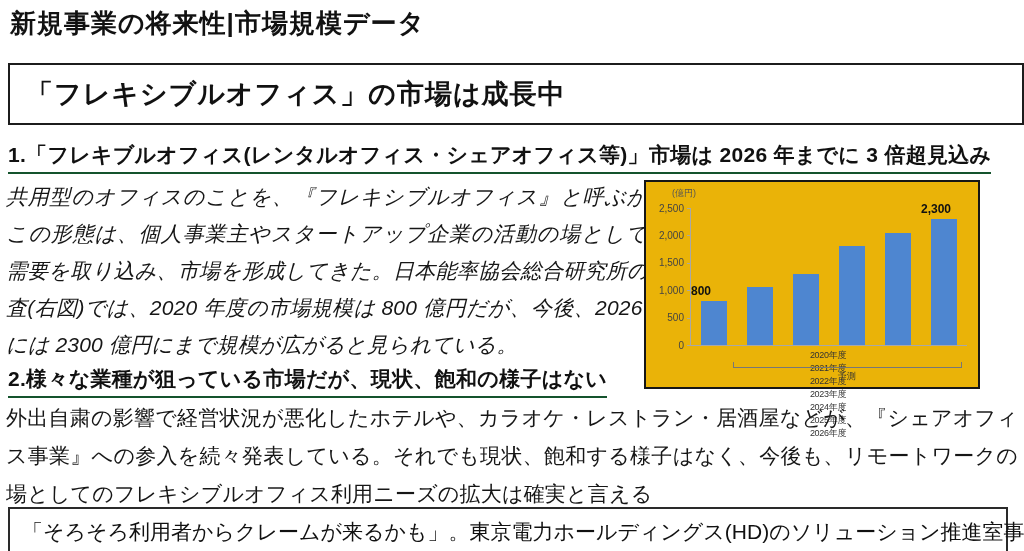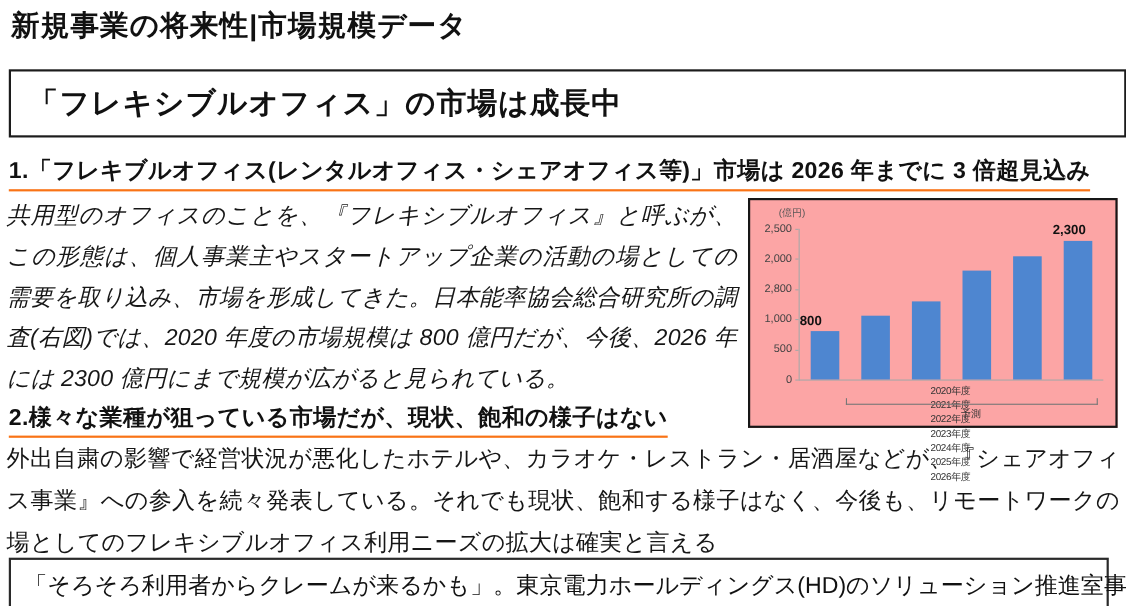--- a/index.html
+++ b/index.html
@@ -9,33 +9,33 @@
   }
   .page-title{
     position:absolute;left:10px;top:6px;font-size:26px;font-weight:bold;letter-spacing:1px;white-space:nowrap;
   }
   .headline-box{
     position:absolute;left:8px;top:63px;width:996px;height:58px;border:2px solid #1c1c1c;
     display:flex;align-items:center;padding-left:16px;font-size:27px;font-weight:bold;letter-spacing:1px;
     background:#fff;
   }
   .sec-heading{position:absolute;font-size:21px;font-weight:bold;white-space:nowrap;letter-spacing:.3px;}
-  .sec-heading .u{border-bottom:2px solid #f97316;padding-bottom:3px;display:inline-block;}
+  .sec-heading .u{border-bottom:2px solid #14532d;padding-bottom:3px;display:inline-block;}
   #sec1-heading{left:8px;top:141px;}
   #sec2-heading{left:8px;top:365px;}
   .body-text{position:absolute;font-size:21px;letter-spacing:.2px;text-align:justify;color:#161616;}
   #body1{left:6px;top:178px;width:664px;line-height:37px;font-style:italic;}
   #body2{left:6px;top:399px;width:1012px;line-height:38px;}
   .quote-box{
     position:absolute;left:8px;top:507px;width:972px;height:58px;border:2px solid #2a2a2a;
     padding:9px 12px 0 12px;font-size:21px;white-space:nowrap;background:#fff;
   }
   
   .chart-box{
-    position:absolute;left:680px;top:180px;width:332px;height:205px;border:2px solid #161616;background:#fca5a5;
+    position:absolute;left:644px;top:180px;width:332px;height:205px;border:2px solid #161616;background:#eab308;
   }
   .chart-unit{position:absolute;left:26px;top:5px;font-size:9px;color:#555;}
   .plot{
     position:absolute;left:44px;top:26px;width:276px;height:137px;
     border-left:1px solid #a8a8a8;border-bottom:1px solid #a8a8a8;
     display:flex;align-items:flex-end;
   }
   .ytick-label{position:absolute;left:0;width:38px;text-align:right;font-size:10px;color:#444;}
   .ytick-mark{position:absolute;left:41px;width:3px;height:1px;background:#a8a8a8;}
   .col{position:relative;flex:1;display:flex;justify-content:center;align-items:flex-end;height:100%;}
@@ -95,21 +95,21 @@
         <div class="xlabel">2024年度</div>
         <div class="xlabel">2025年度</div>
         <div class="xlabel">2026年度</div>
       </div>
     <div class="bracket" id="bracket" style="left: 87.4286px; width: 226.571px;"></div>
     <div class="forecast" id="forecast" style="left: 87.4286px; width: 226.571px;">予測</div>
   <div class="ytick-label" style="top: 20.5px;">2,500</div>
       <div class="ytick-mark" style="top: 26px;"></div>
       <div class="ytick-label" style="top: 47.9px;">2,000</div>
       <div class="ytick-mark" style="top: 53.4px;"></div>
-      <div class="ytick-label" style="top: 75.3px;">2,800</div>
+      <div class="ytick-label" style="top: 75.3px;">1,500</div>
       <div class="ytick-mark" style="top: 80.8px;"></div>
       <div class="ytick-label" style="top: 102.7px;">1,000</div>
       <div class="ytick-mark" style="top: 108.2px;"></div>
       <div class="ytick-label" style="top: 130.1px;">500</div>
       <div class="ytick-mark" style="top: 135.6px;"></div>
       <div class="ytick-label" style="top: 157.5px;">0</div>
       <div class="ytick-mark" style="top: 163px;"></div>
     </div>
 
   <div class="sec-heading" id="sec2-heading">

